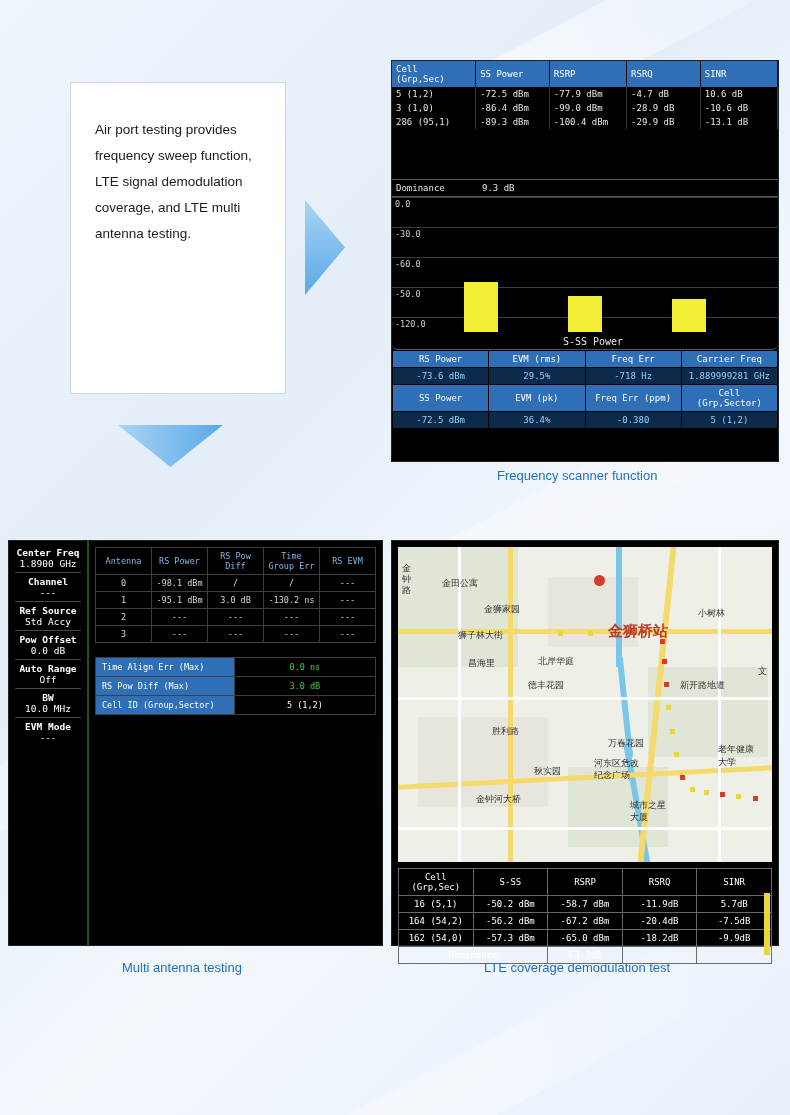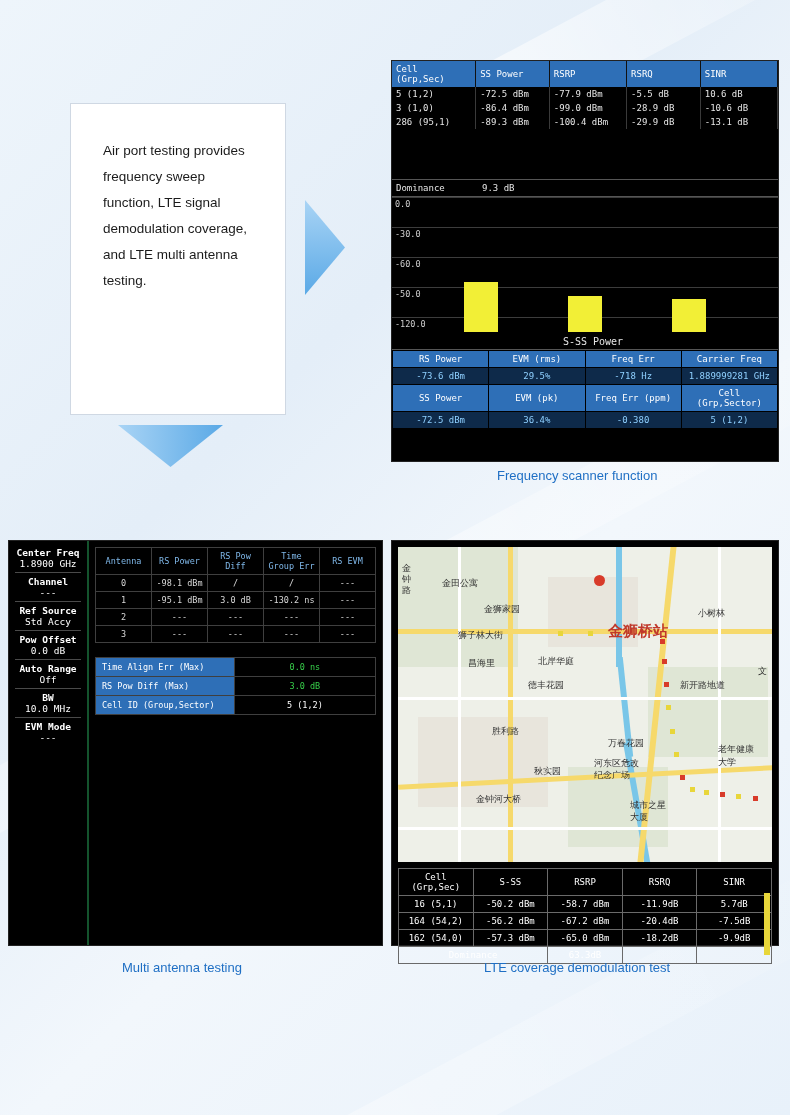--- a/index.html
+++ b/index.html
@@ -10,23 +10,23 @@
   }
   
   .streak{position:absolute;background:linear-gradient(90deg,rgba(255,255,255,.75),rgba(255,255,255,0));transform:rotate(-28deg);pointer-events:none;}
   .s1{left:480px;top:-40px;width:420px;height:70px;opacity:.8;}
   .s2{left:420px;top:420px;width:520px;height:60px;opacity:.55;}
   .s3{left:-80px;top:700px;width:420px;height:60px;opacity:.5;}
   .s4{left:300px;top:980px;width:620px;height:70px;opacity:.5;}
 
   
   #intro-panel{
-    position:absolute;left:70px;top:103px;width:216px;height:312px;
+    position:absolute;left:70px;top:82px;width:216px;height:312px;
     background:#ffffff;border:1px solid #cfd8e3;box-sizing:border-box;
-    padding:34px 32px;
+    padding:34px 24px;
   }
   #intro-panel p{
     margin:0;font-size:13.5px;line-height:26px;color:#1b1b1b;
     font-family:"Liberation Sans",sans-serif;
   }
 
   
   .arrow-right{
     position:absolute;left:305px;top:200px;width:40px;height:95px;
     background:linear-gradient(180deg,#a9d4f5,#5aa9e6);
@@ -43,21 +43,21 @@
     font-family:"DejaVu Sans Mono","Liberation Mono",monospace;}
 
   
   #scanner-screen{left:391px;top:60px;width:388px;height:402px;border:1px solid #222;}
   .sc-table{width:100%;border-collapse:collapse;table-layout:fixed;}
   .sc-head td{background:#2e6fb7;color:#fff;font-size:9px;padding:3px 4px;border-right:1px solid #111;}
   .sc-body td{font-size:9px;padding:2px 4px;color:#e6e6e6;border-right:1px solid #3a3a3a;}
   #cell-table-wrap{height:118px;border-bottom:1px solid #555;}
   #dominance-row{display:flex;font-size:9px;padding:3px 4px;border-bottom:1px solid #555;color:#e6e6e6;}
   #dominance-row .lbl{width:86px;}
-  .grid-area{position:relative;height:152px;border-bottom:1px solid #555;}
+  .grid-area{position:relative;height:152px;border-bottom:1px solid #555;border-radius:6px;}
   .grid-line{position:absolute;left:0;right:0;border-top:1px solid #3c3c3c;}
   .grid-lbl{position:absolute;left:3px;font-size:8.5px;color:#cfcfcf;}
   .bar{position:absolute;bottom:17px;width:34px;background:#f2ef36;}
   .ss-caption{position:absolute;bottom:2px;left:16px;right:0;text-align:center;font-size:10px;color:#e6e6e6;}
   .sum-table{width:100%;border-collapse:collapse;table-layout:fixed;}
   .sum-table td{font-size:9px;padding:3px 2px;text-align:center;border:1px solid #000;}
   .sum-head td{background:#2e6fb7;color:#fff;}
   .sum-val td{background:#0e2a4a;color:#8fd0ff;}
 
   
@@ -127,21 +127,21 @@
         <td style="width:22%">Cell (Grp,Sec)</td>
         <td style="width:19%">SS Power</td>
         <td style="width:20%">RSRP</td>
         <td style="width:19%">RSRQ</td>
         <td style="width:20%">SINR</td>
       </tr>
       <tr class="sc-body">
         <td>5 (1,2)</td>
         <td>-72.5 dBm</td>
         <td>-77.9 dBm</td>
-        <td>-5.5 dB</td>
+        <td>-4.7 dB</td>
         <td>10.6 dB</td>
       </tr>
       <tr class="sc-body">
         <td>3 (1,0)</td>
         <td>-86.4 dBm</td>
         <td>-99.0 dBm</td>
         <td>-28.9 dB</td>
         <td>-10.6 dB</td>
       </tr>
       <tr class="sc-body">

